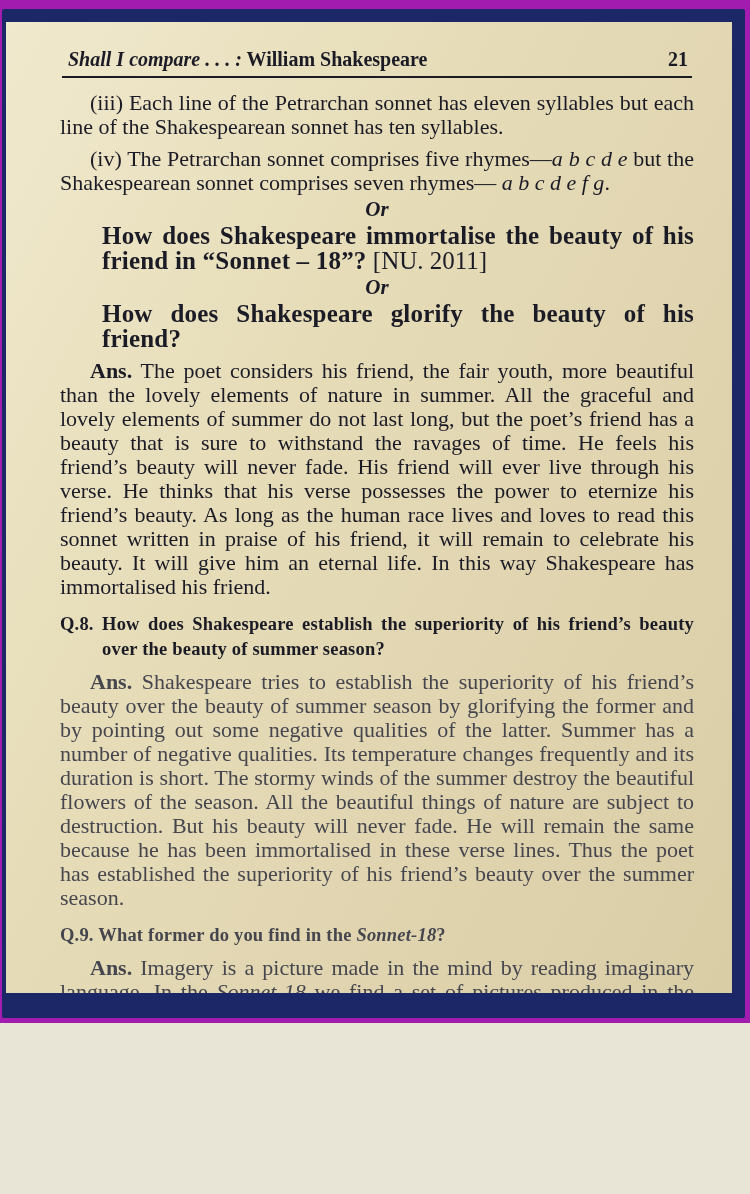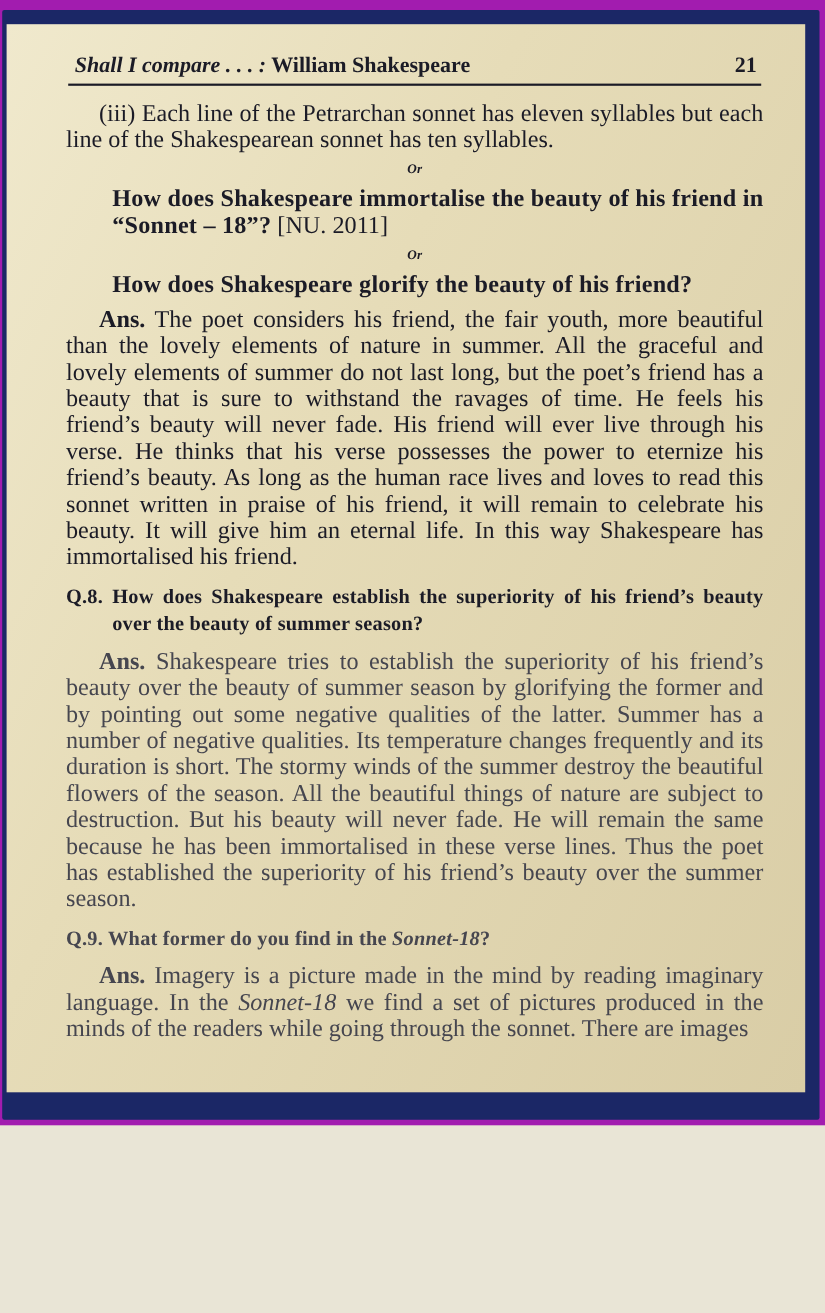--- a/index.html
+++ b/index.html
@@ -35,26 +35,26 @@
   .indent { text-indent:30px; }
   .gap  { margin-top:8px; }
   .em { font-style:italic; }
 
   .question {
     font-weight:bold; font-size:18.5px; line-height:25px;
     padding-left:42px; text-indent:-42px; text-align:justify;
     letter-spacing:.2px; margin-top:13px;
   }
   .subq {
-    font-weight:bold; font-size:22px; line-height:25px;
+    font-weight:bold; font-size:25px; line-height:25px;
     margin-left:42px; text-align:justify; letter-spacing:.2px;
   }
   .ref { font-weight:normal; letter-spacing:0; }
   .or { text-align:center; font-weight:bold; font-style:italic;
-    font-size:12px; line-height:22px; margin:3px 0; }
+    font-size:21px; line-height:22px; margin:3px 0; }
   .ans-label { font-weight:bold; }
   .faded { color:var(--ink_faded,#46464f); }
 
   
   .q7 { position:relative; }
   .q7num-wrap { position:relative; display:inline-block; margin-right:8px; }
   .pen-circle {
     position:absolute; left:-17px; top:-11px; width:82px; height:48px;
     border:2px solid var(--pen_blue,#2f43b5); border-radius:50%;
     transform:rotate(-13deg); pointer-events:none;
@@ -85,20 +85,21 @@
     <div class="page">
 
       <header>
         <div><span class="rt-italic">Shall I compare . . . :</span><span> William Shakespeare</span></div>
         <div>21</div>
       </header>
       <div class="header-rule"></div>
 
       <p class="body indent"><span>(iii) Each line of the Petrarchan sonnet has eleven syllables but each line of the Shakespearean sonnet has ten syllables.</span></p>
 
+      <p class="body indent gap"><span>(iv) The Petrarchan sonnet comprises five rhymes—</span><span class="em">a b c d e</span><span> but the Shakespearean sonnet comprises seven rhymes— </span><span class="em">a b c d e f g</span><span>.</span></p>
 
 
 
       <p class="or">Or</p>
 
       <p class="subq"><span>How does Shakespeare immortalise the beauty of his friend in “Sonnet – 18”?</span><span class="ref"> [NU. 2011]</span></p>
 
       <p class="or">Or</p>
 
       <p class="subq">How does Shakespeare glorify the beauty of his friend?</p>

